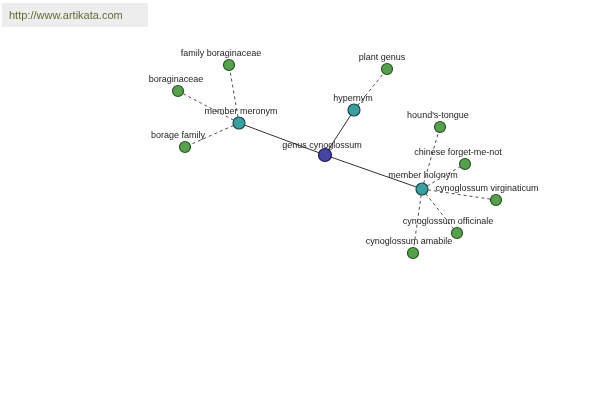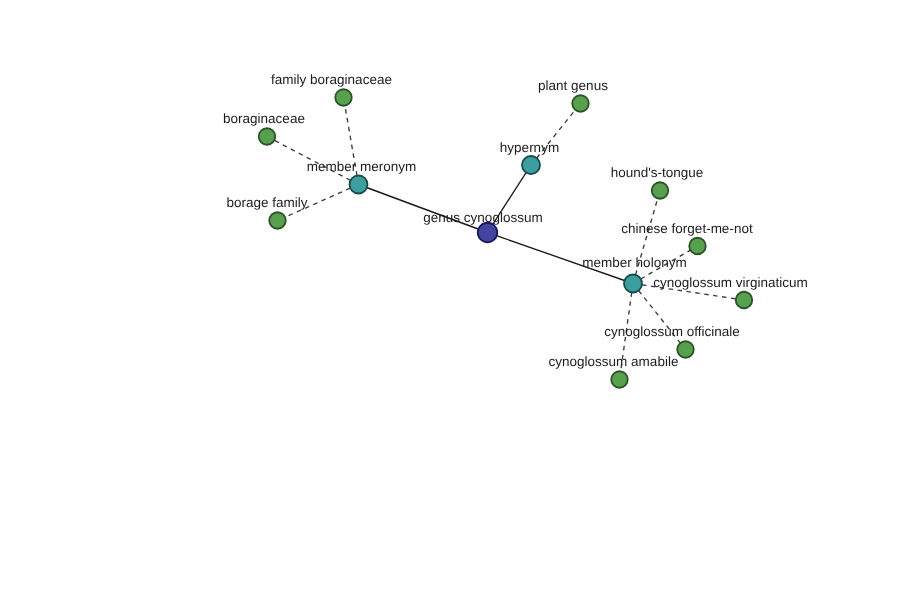--- a/index.html
+++ b/index.html
@@ -37,20 +37,21 @@
     font-size: 9px;
   }
   svg circle.node {
     cursor: pointer;
   }
 </style>
 </head>
 <body>
 
 <div class="screen">
+  <div class="url-bar" style="background: rgb(237, 237, 237); color: rgb(94, 107, 52);">http://www.artikata.com</div>
   <svg class="graph" id="graph" width="600" height="400">
       <line x1="325" y1="155" x2="239" y2="123" stroke-width="0.9" stroke="#1a1a1a"></line>
       <line x1="325" y1="155" x2="354" y2="110" stroke-width="0.9" stroke="#1a1a1a"></line>
       <line x1="325" y1="155" x2="422" y2="189" stroke-width="0.9" stroke="#1a1a1a"></line>
       <line x1="239" y1="123" x2="229" y2="65" stroke-width="0.9" stroke="#3c3c3c" stroke-dasharray="3,3"></line>
       <line x1="239" y1="123" x2="178" y2="91" stroke-width="0.9" stroke="#3c3c3c" stroke-dasharray="3,3"></line>
       <line x1="239" y1="123" x2="185" y2="147" stroke-width="0.9" stroke="#3c3c3c" stroke-dasharray="3,3"></line>
       <line x1="354" y1="110" x2="387" y2="69" stroke-width="0.9" stroke="#3c3c3c" stroke-dasharray="3,3"></line>
       <line x1="422" y1="189" x2="440" y2="127" stroke-width="0.9" stroke="#3c3c3c" stroke-dasharray="3,3"></line>
       <line x1="422" y1="189" x2="465" y2="164" stroke-width="0.9" stroke="#3c3c3c" stroke-dasharray="3,3"></line>

